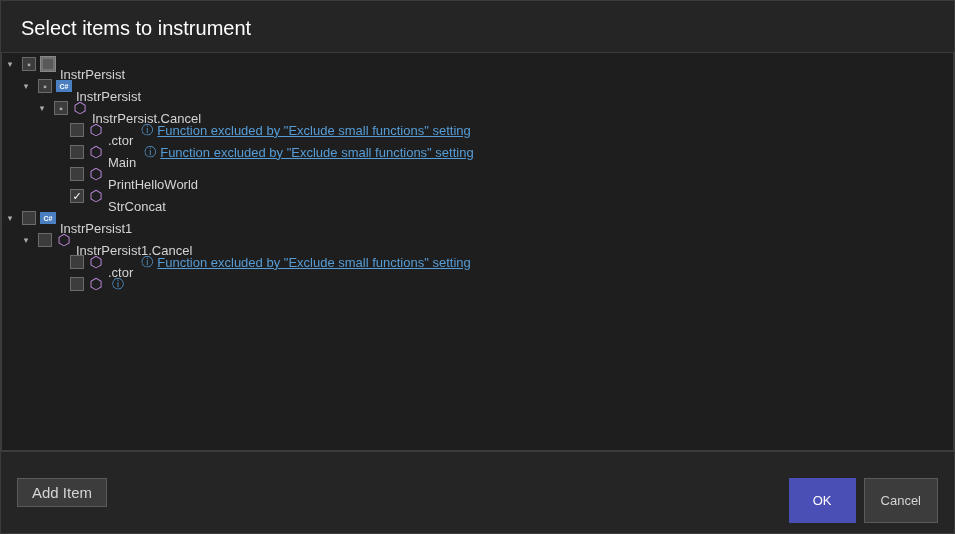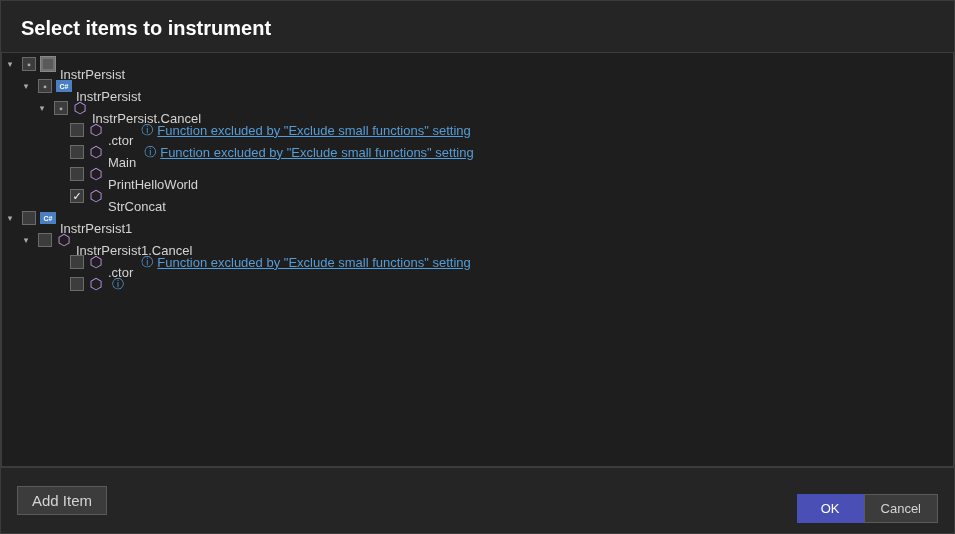--- a/index.html
+++ b/index.html
@@ -20,21 +20,21 @@
       border: 1px solid #3c3c3c;
       width: 955px;
       height: 534px;
       display: flex;
       flex-direction: column;
     }
 
     .title {
       color: #ffffff;
       font-size: 20px;
-      font-weight: 700;
+      font-weight: 400;
       padding: 16px 20px 12px 20px;
     }
 
     .tree-container {
       flex: 1;
       overflow-y: scroll;
       overflow-x: hidden;
       background: #1e1e1e;
       border: 1px solid #3c3c3c;
       margin: 0 0 0 0;
@@ -158,38 +158,39 @@
       background: #3c3c3c;
       color: #d4d4d4;
       border: 1px solid #5a5a5a;
       padding: 5px 14px;
       cursor: pointer;
       font-size: 15px;
     }
 
     .dialog-buttons {
       display: flex;
+      gap: 8px;
       margin-top: 16px;
     }
 
     .btn-ok {
       background: #4a4fb5;
       color: #ffffff;
       border: none;
       padding: 6px 24px;
       cursor: pointer;
       font-size: 13px;
       min-width: 60px;
     }
 
     .btn-cancel {
       background: #3c3c3c;
       color: #d4d4d4;
       border: 1px solid #5a5a5a;
-      padding: 6px 16px;
+      padding: 14px 16px;
       cursor: pointer;
       font-size: 13px;
     }
   </style>
 </head>
 <body>
 
 <div class="dialog">
   <div class="title">Select items to instrument</div>
 

